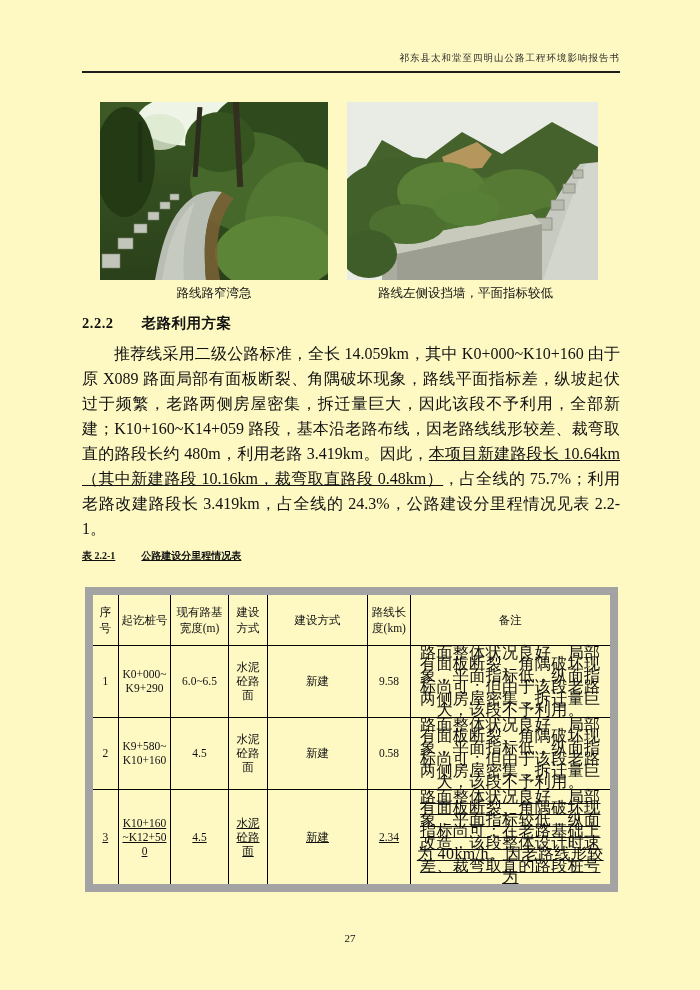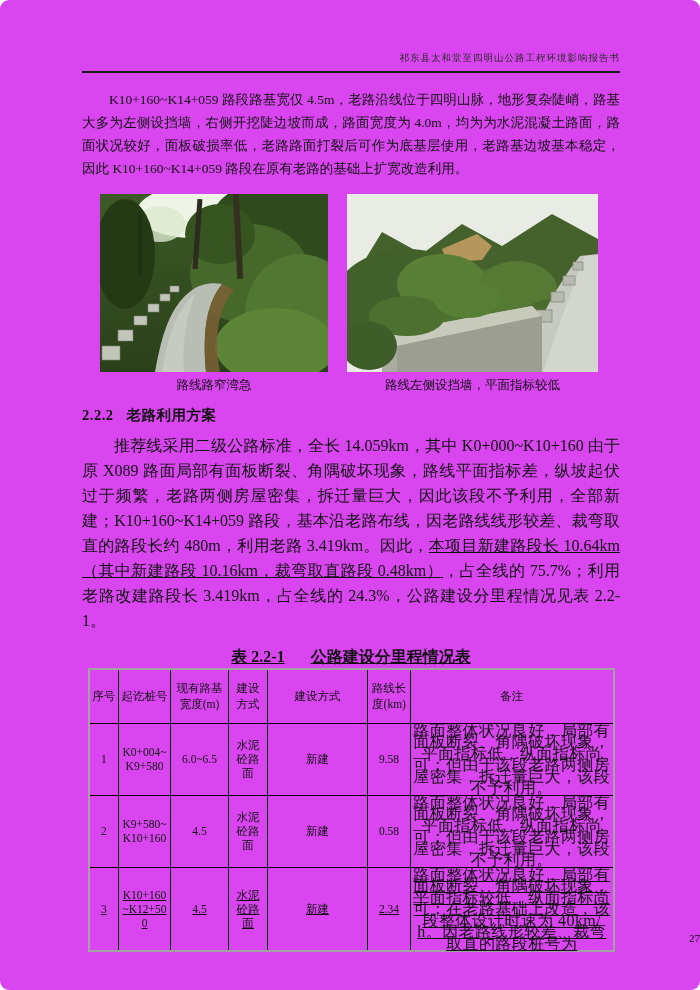--- a/index.html
+++ b/index.html
@@ -1,55 +1,54 @@
 <!DOCTYPE html>
 <html lang="zh"><head>
 <meta charset="utf-8">
 <style>
   html,body{margin:0;padding:0;background:#ffffff;}
-  .page{position:relative;width:700px;height:990px;background:#d946ef;overflow:hidden;
-        font-family:"Liberation Serif","DejaVu Serif",serif;color:#111;border-radius:9px;}
+  .page{position:relative;width:700px;height:990px;background:#fef9c3;overflow:hidden;
+        font-family:"Liberation Serif","DejaVu Serif",serif;color:#111;}
   .header-title{position:absolute;top:52px;right:80px;font-size:9.5px;letter-spacing:1px;color:#2a2a2a;}
   .header-rule{position:absolute;top:71px;left:82px;width:538px;border-top:2px solid #1c1c1c;}
   .content{position:absolute;left:82px;top:88px;width:538px;}
   p.body-para{margin:0;font-size:13.5px;line-height:23px;text-align:justify;text-indent:2em;}
   p.body-para2{margin:8px 0 0 0;font-size:16px;line-height:25px;text-align:justify;text-indent:2em;}
   .u{text-decoration:underline;}
   .photos{display:flex;gap:19px;margin-top:14px;margin-left:18px;}
   .photo{display:block;}
-  .captions{display:flex;gap:19px;margin-left:18px;margin-top:5px;font-size:12.5px;}
+  .captions{display:flex;gap:12px;margin-left:18px;margin-top:5px;font-size:12.5px;}
   .cap-l{width:228px;text-align:center;}
   .cap-r{width:251px;text-align:center;}
   .sec-head{margin-top:12px;font-size:14.5px;font-weight:600;letter-spacing:0.5px;}
-  .sec-head .num{margin-right:13px;font-family:"Liberation Serif",serif;}
-  .tbl-title{margin-top:14px;text-align:center;font-size:16px;font-weight:bold;}
+  .sec-head .num{margin-right:28px;font-family:"Liberation Serif",serif;}
+  .tbl-title{margin-top:8px;font-size:10px;font-weight:bold;}
   .tbl-title .wrap{text-decoration:underline;}
   .tbl-title .t1{margin-right:26px;}
-  table.rpt{margin:0 auto 0 auto;width:525px;border-collapse:collapse;table-layout:fixed;
-            border:2px solid #a3a3a3;}
+  table.rpt{margin:24px auto 0 auto;width:525px;border-collapse:collapse;table-layout:fixed;
+            border:8px solid #a3a3a3;}
   table.rpt th,table.rpt td{border:1px solid #000;text-align:center;vertical-align:middle;
             word-break:break-all;padding:1px 2px;font-weight:normal;}
   table.rpt th{font-size:11.5px;line-height:16px;}
   td.cell{font-size:11.5px;line-height:14px;}
   td.remark{font-size:16px;line-height:11.5px;letter-spacing:0.4px;text-align:center;}
   tr.hdr{height:54px;} tr.r1{height:58px;} tr.r2{height:62px;} tr.r3{height:70px;}
   tr.rev td{text-decoration:underline;}
-  .page-number{position:absolute;bottom:46px;left:0;width:100%;text-align:right;font-size:11px;}
+  .page-number{position:absolute;bottom:46px;left:0;width:100%;text-align:center;font-size:11px;}
 </style>
 </head>
 <body>
 
 <div class="page">
 
   <div class="header-title">祁东县太和堂至四明山公路工程环境影响报告书</div>
   <div class="header-rule"></div>
 
   <div class="content">
 
-    <p class="body-para">K10+160~K14+059 路段路基宽仅 4.5m，老路沿线位于四明山脉，地形复杂陡峭，路基大多为左侧设挡墙，右侧开挖陡边坡而成，路面宽度为 4.0m，均为为水泥混凝土路面，路面状况较好，面板破损率低，老路路面打裂后可作为底基层使用，老路基边坡基本稳定，因此 K10+160~K14+059 路段在原有老路的基础上扩宽改造利用。</p>
 
     <div class="photos">
       <svg class="photo" viewBox="0 0 228 178" width="228" height="178" role="img">
         <defs>
           <linearGradient id="lg1" x1="0" y1="0" x2="0" y2="1">
             <stop offset="0" stop-color="#3d5a26"></stop>
               <stop offset="1" stop-color="#2a401a"></stop>
           </linearGradient>
         </defs>
         <rect width="228" height="178" fill="url(#lg1)"></rect>
@@ -137,21 +136,21 @@
           <th>现有路基宽度(m)</th>
           <th>建设方式</th>
           <th>建设方式</th>
           <th>路线长度(km)</th>
           <th>备注</th>
         </tr>
       </thead>
       <tbody>
         <tr class="r1">
           <td class="cell">1</td>
-          <td class="cell">K0+004~K9+580</td>
+          <td class="cell">K0+000~K9+290</td>
           <td class="cell">6.0~6.5</td>
           <td class="cell">水泥砼路面</td>
           <td class="cell">新建</td>
           <td class="cell">9.58</td>
           <td class="remark">路面整体状况良好，局部有面板断裂、角隅破坏现象，平面指标低，纵面指标尚可；但由于该段老路两侧房屋密集，拆迁量巨大，该段不予利用。</td>
         </tr>
         <tr class="r2">
           <td class="cell">2</td>
           <td class="cell">K9+580~K10+160</td>
           <td class="cell">4.5</td>

